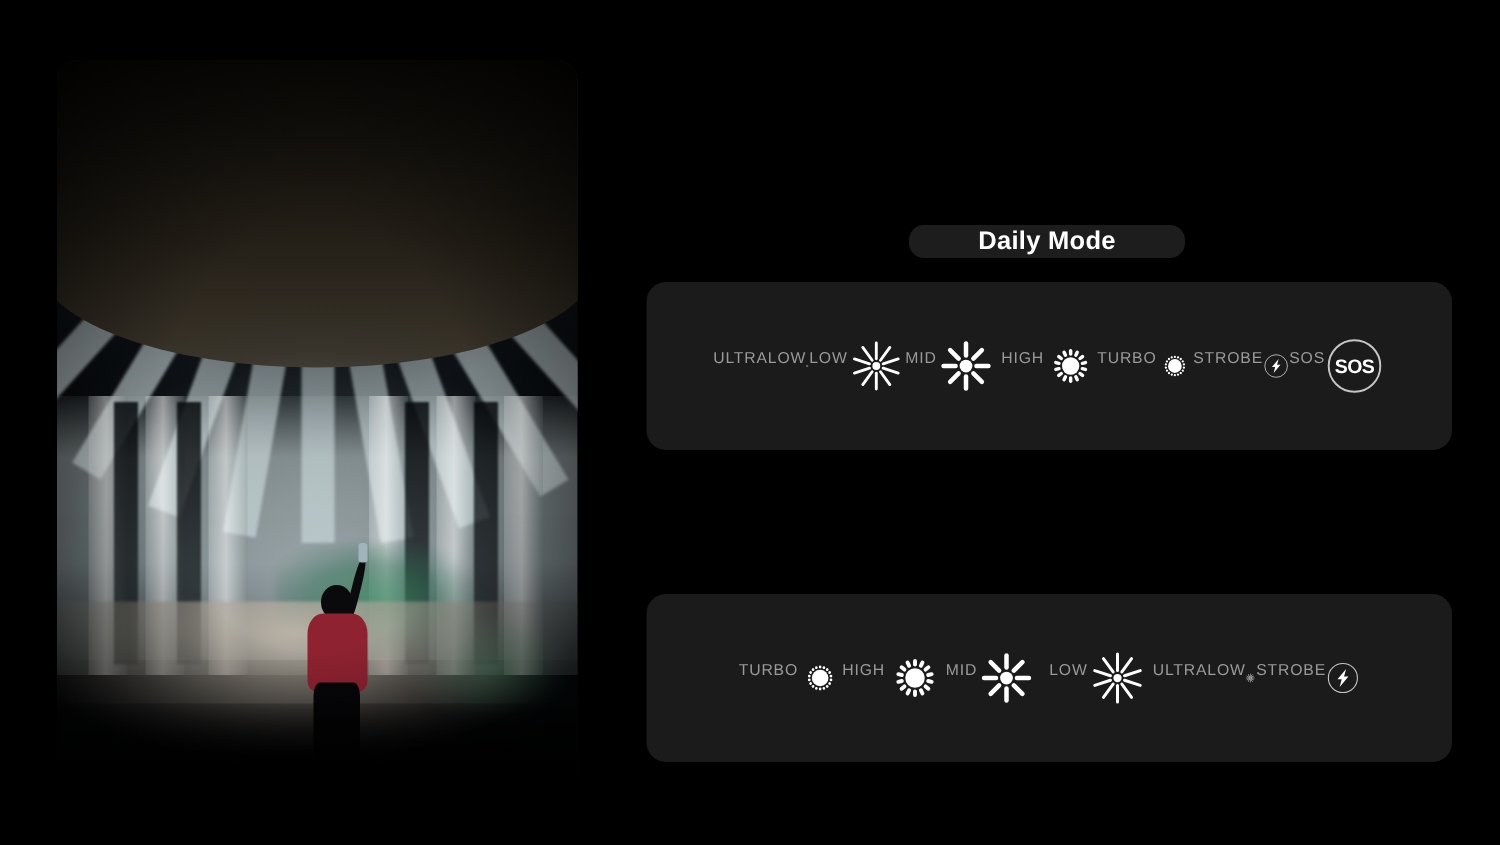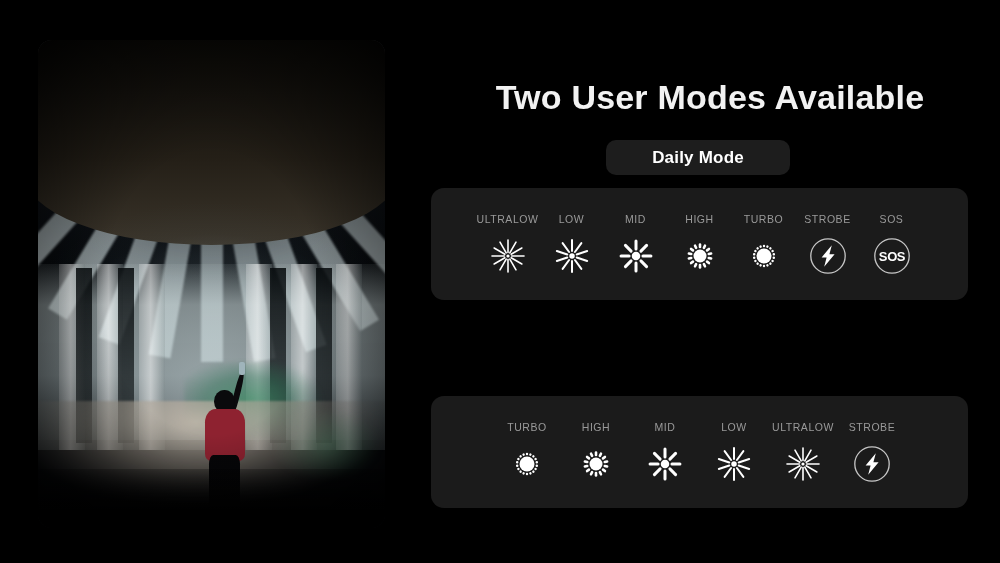--- a/index.html
+++ b/index.html
@@ -190,41 +190,41 @@
     background: #1d1d1d;
     border-radius: 10px;
     color: #ffffff;
     font-size: 17px;
     font-weight: 700;
     display: flex;
     align-items: center;
     justify-content: center;
     letter-spacing: .2px;
   }
-  .pill-daily { left: 186px; top: 140px; width: 184px; height: 35px; }
+  .pill-daily { left: 186px; top: 150px; width: 184px; height: 22px; }
   .pill-tactical { left: 119px; top: 345px; width: 318px; height: 36px; }
 
   .panel {
     position: absolute;
     background: #1b1b1b;
     border-radius: 13px;
   }
   .panel-daily { left: 11px; top: 188px; width: 537px; height: 112px; }
   .panel-tactical { left: 11px; top: 396px; width: 537px; height: 112px; }
 
   .modes {
     position: absolute;
     inset: 0;
     display: flex;
     align-items: center;
     justify-content: center;
   }
   .mode {
     display: flex;
-    flex-direction: column;
+    flex-direction: row;
     align-items: center;
     justify-content: flex-start;
   }
   .panel-daily .mode { width: 64px; }
   .panel-tactical .mode { width: 69px; }
 
   .mode-label {
     color: #9a9a9a;
     font-size: 10.5px;
     letter-spacing: .55px;
@@ -280,21 +280,20 @@
         <div class="p-torso"></div>
         <div class="p-legs"></div>
       </div>
       <div class="ground-dark"></div>
       <div class="vignette"></div>
     </div>
   </div>
 
   <div class="right">
 
-    <div class="headline">Two User Modes Available</div>
 
     <div class="pill pill-daily">
       <span>Daily Mode</span>
     </div>
 
     <div class="panel panel-daily">
       <div class="modes" id="daily-modes">
           <div class="mode">
             <div class="mode-label">ULTRALOW</div>
             <svg viewBox="0 0 40 40" width="40" height="40" class="mode-icon">

